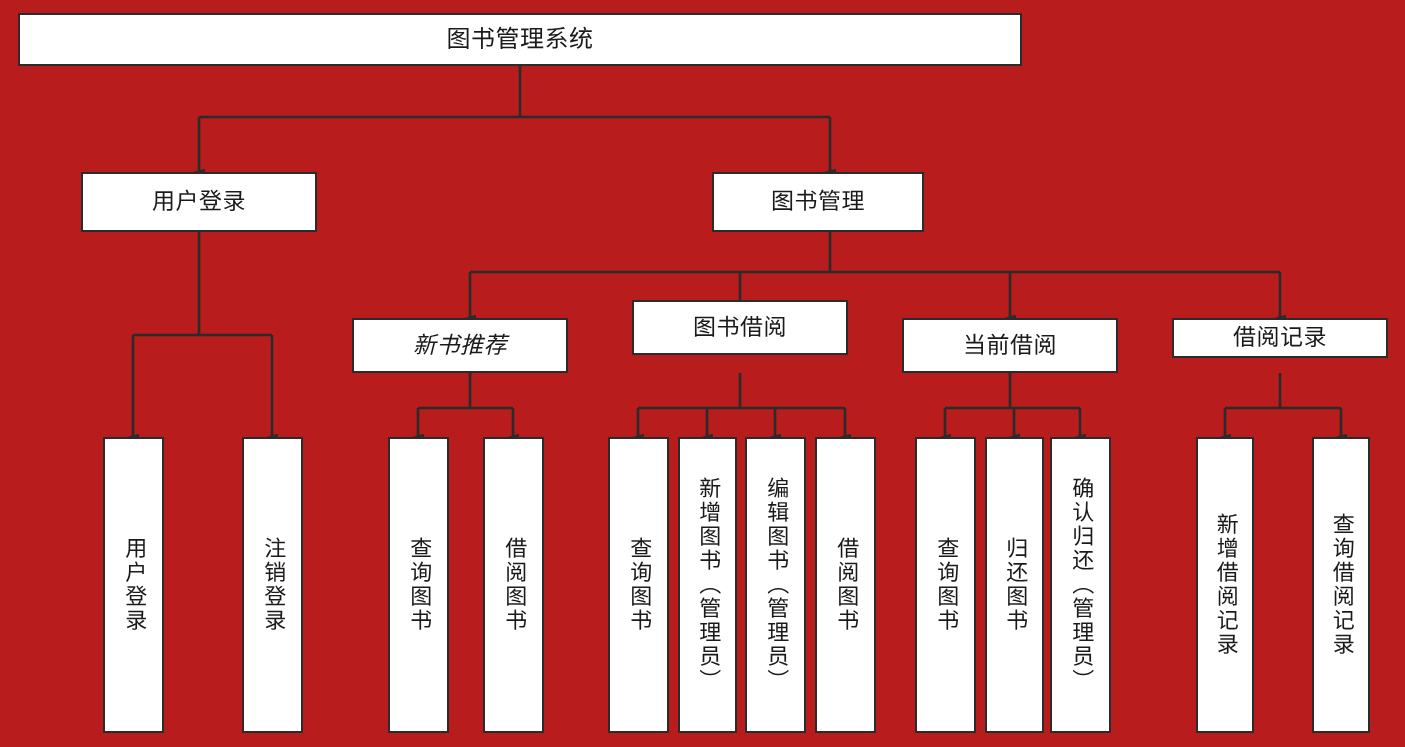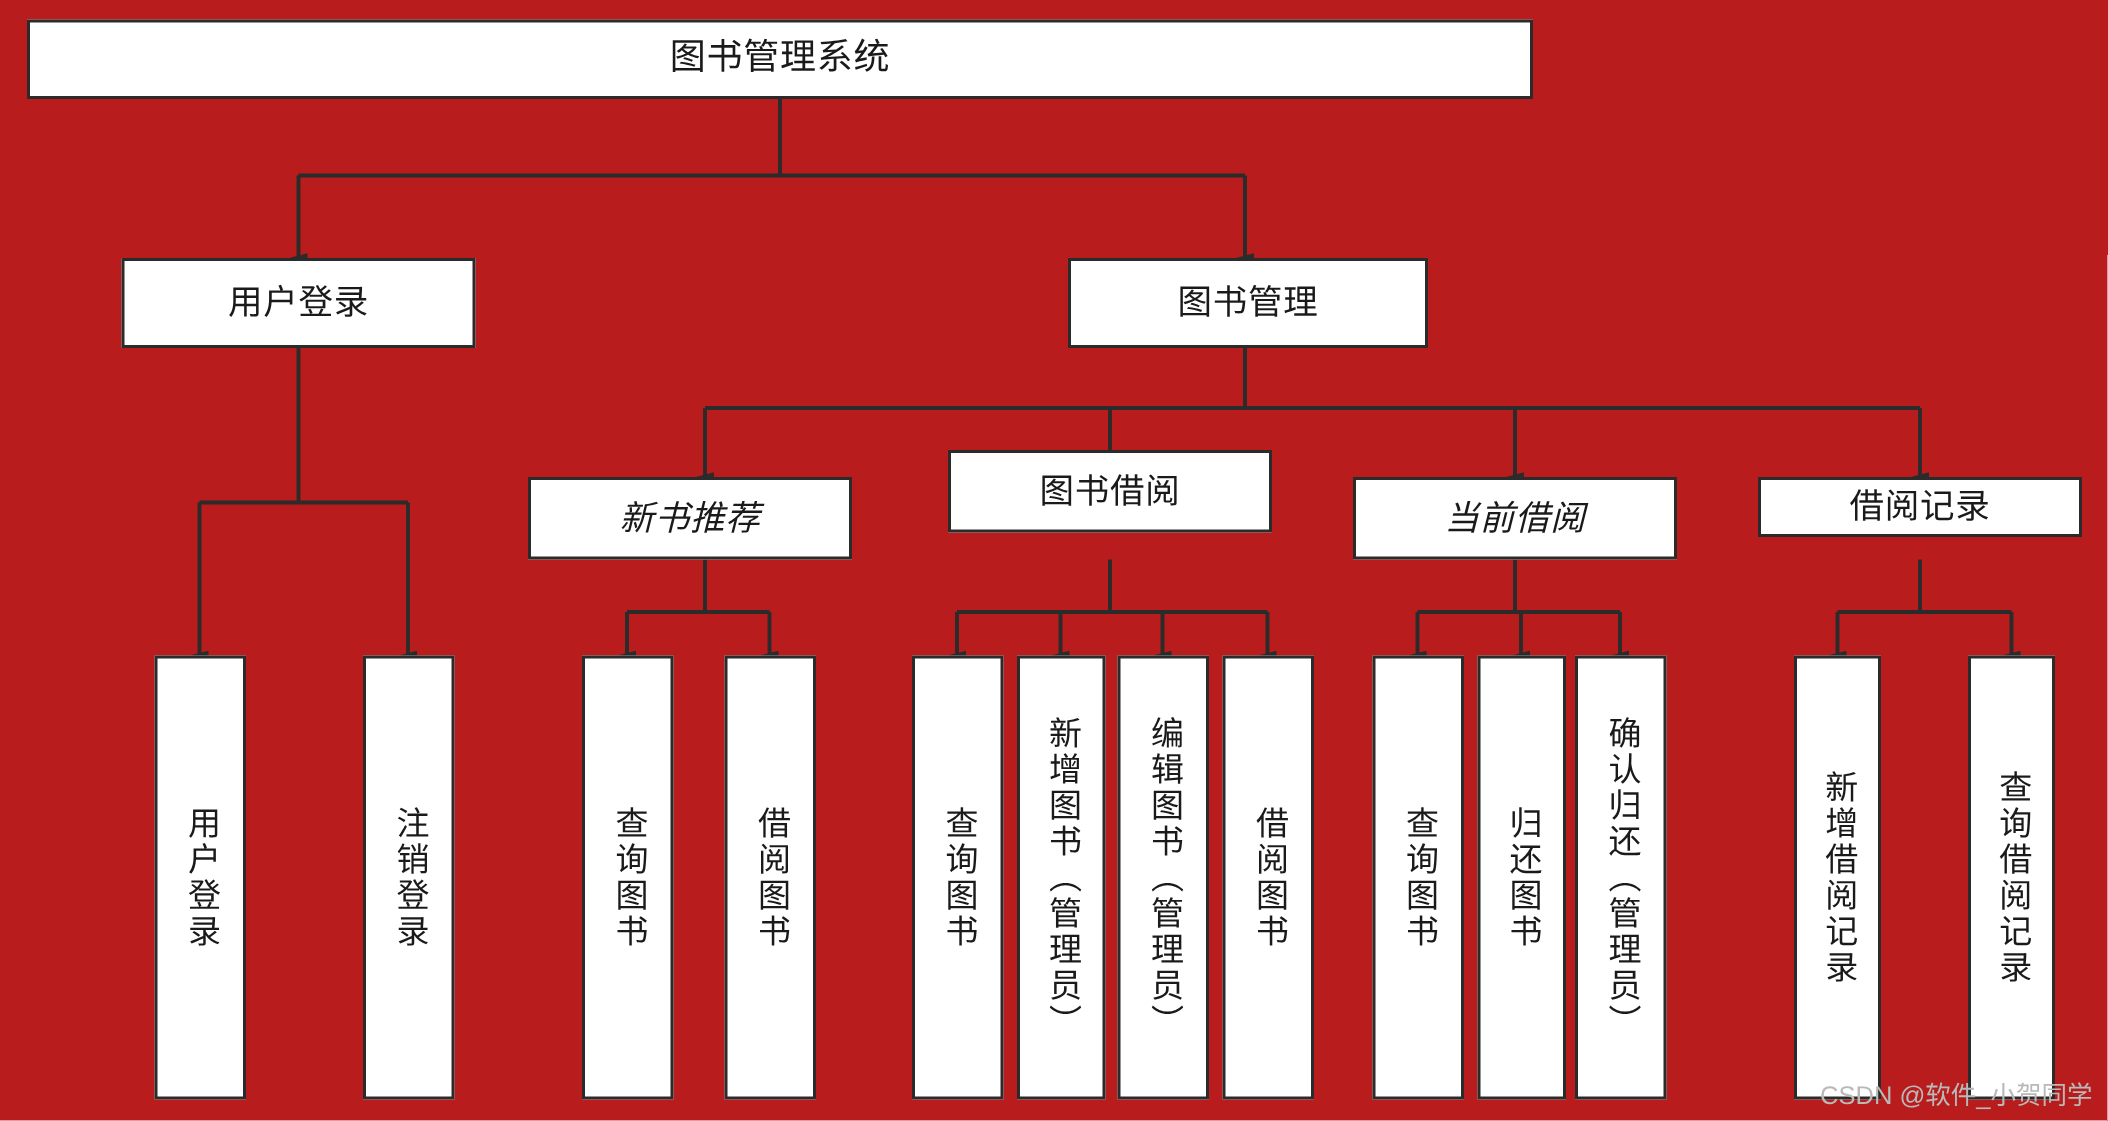--- a/index.html
+++ b/index.html
@@ -117,30 +117,30 @@
       </g>
   </svg>
 
   <div id="nodes-layer">
       <div class="node-box horizontal root" style="left: 18px; top: 13px; width: 1004px; height: 53px;">
         <span class="node-label">图书管理系统</span>
       </div>
       <div class="node-box horizontal" style="left: 81px; top: 172px; width: 236px; height: 60px;">
         <span class="node-label">用户登录</span>
       </div>
-      <div class="node-box horizontal" style="left: 712px; top: 172px; width: 240px; height: 60px;">
+      <div class="node-box horizontal" style="left: 712px; top: 172px; width: 212px; height: 60px;">
         <span class="node-label">图书管理</span>
       </div>
       <div class="node-box horizontal" style="left: 352px; top: 318px; width: 216px; height: 55px; font-style: italic;">
         <span class="node-label">新书推荐</span>
       </div>
       <div class="node-box horizontal" style="left: 632px; top: 300px; width: 216px; height: 55px;">
         <span class="node-label">图书借阅</span>
       </div>
-      <div class="node-box horizontal" style="left: 902px; top: 318px; width: 216px; height: 55px; font-style: italic;">
+      <div class="node-box horizontal" style="left: 902px; top: 318px; width: 216px; height: 55px;">
         <span class="node-label">当前借阅</span>
       </div>
       <div class="node-box horizontal" style="left: 1172px; top: 318px; width: 216px; height: 40px;">
         <span class="node-label">借阅记录</span>
       </div>
       <div class="node-box vertical" style="left: 103px; top: 437px; width: 61px; height: 296px;">
         <span class="node-label">用户登录</span>
       </div>
       <div class="node-box vertical" style="left: 242px; top: 437px; width: 61px; height: 296px;">
         <span class="node-label">注销登录</span>
@@ -173,15 +173,14 @@
         <span class="node-label">确认归还（管理员）</span>
       </div>
       <div class="node-box vertical" style="left: 1196px; top: 437px; width: 58px; height: 296px;">
         <span class="node-label">新增借阅记录</span>
       </div>
       <div class="node-box vertical" style="left: 1312px; top: 437px; width: 58px; height: 296px;">
         <span class="node-label">查询借阅记录</span>
       </div>
     </div>
 
-  <div id="watermark">CSDN @软件_小贺同学</div>
 
 </div>
 
 </body></html>

